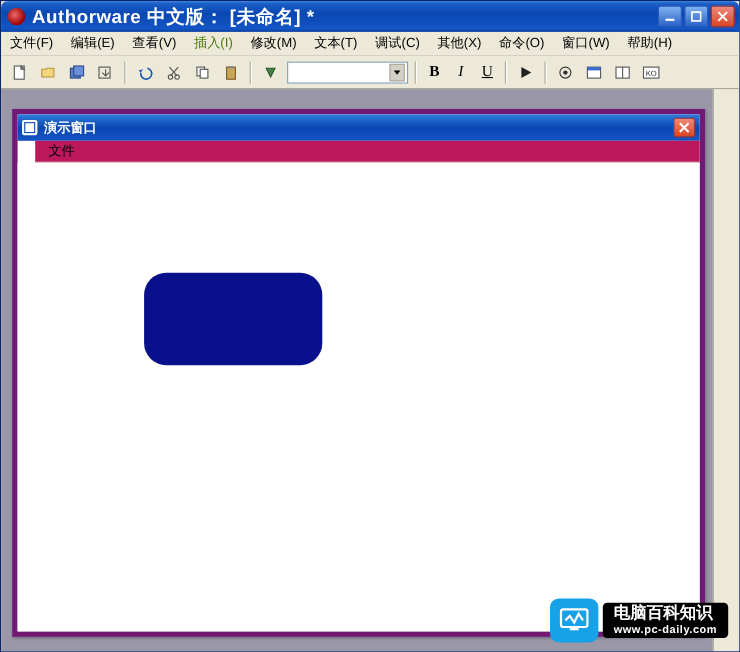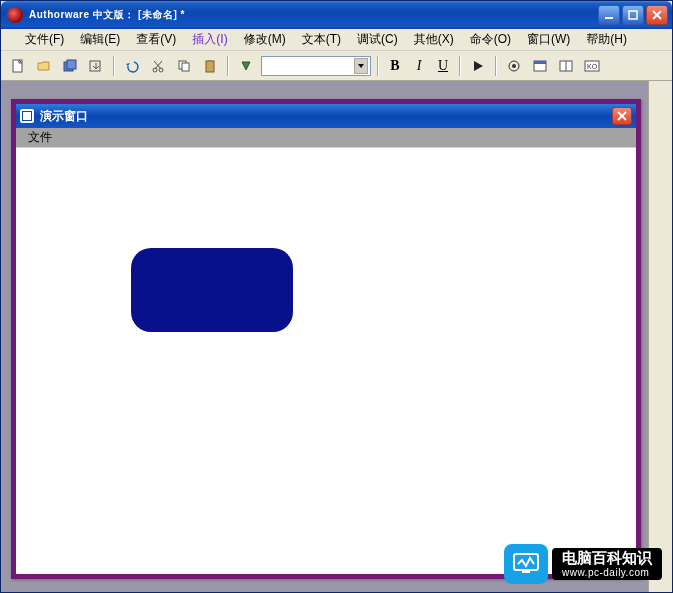--- a/index.html
+++ b/index.html
@@ -4,31 +4,31 @@
 <style>
 * { margin: 0; padding: 0; box-sizing: border-box; font-family: "Microsoft YaHei", SimSun, Arial, sans-serif; }
 body { width: 673px; height: 593px; background: #fff; overflow: hidden; position: relative; }
 
 
 .mainwin { width: 673px; height: 593px; background: #ece9d8; border: 1px solid #0a246a; display: flex; flex-direction: column; }
 
 
 .titlebar { height: 28px; background: linear-gradient(to bottom, #3b84e0 0%, #1c5fc5 8%, #0a47b3 40%, #1255c4 90%, #0b3fa0 100%); display: flex; align-items: center; padding: 0 4px; color: #fff; border-top-left-radius: 6px; border-top-right-radius: 6px; }
 .titlebar .appicon { width: 16px; height: 16px; background: radial-gradient(circle at 40% 40%, #e66 0%, #900 70%); border-radius: 50%; margin: 0 6px 0 2px; }
-.titlebar .title { flex: 1; font-size: 10px; font-weight: bold; letter-spacing: 0.5px; }
+.titlebar .title { flex: 1; font-size: 17px; font-weight: bold; letter-spacing: 0.5px; }
 .titlebar .winbtns { display: flex; gap: 2px; }
 .winbtn { width: 22px; height: 20px; border-radius: 3px; display: flex; align-items: center; justify-content: center; font-size: 11px; font-weight: bold; color: #fff; cursor: pointer; }
 .winbtn.min, .winbtn.max { background: linear-gradient(to bottom, #7fb2f0, #2a61c8); border: 1px solid #2a5bb7; }
 .winbtn.close { background: linear-gradient(to bottom, #f08a7a, #d84522); border: 1px solid #a33; }
 .winbtn svg { width: 10px; height: 10px; }
 
 
-.menubar { height: 22px; background: #ece9d8; display: flex; align-items: center; padding: 0 16px; font-size: 12px; color: #000; border-bottom: 1px solid #d4d0c8; }
+.menubar { height: 22px; background: #ece9d8; display: flex; align-items: center; padding: 0 0; font-size: 12px; color: #000; border-bottom: 1px solid #d4d0c8; }
 .menubar .mitem { padding: 2px 8px; cursor: pointer; }
-.menubar .mitem.disabled { color: #6d28d9; }
+.menubar .mitem.disabled { color: #4d7c0f; }
 
 
 .toolbar { height: 30px; background: #ece9d8; display: flex; align-items: center; padding: 2px 6px; gap: 4px; border-bottom: 1px solid #aca899; }
 .tbtn { width: 22px; height: 22px; display: flex; align-items: center; justify-content: center; cursor: pointer; border: 1px solid transparent; }
 .tbtn svg { width: 16px; height: 16px; }
 .tsep { width: 2px; height: 20px; border-left: 1px solid #aca899; border-right: 1px solid #fff; margin: 0 2px; }
 .fontbox { width: 110px; height: 20px; background: #fff; border: 1px solid #7f9db9; display: flex; align-items: center; justify-content: flex-end; padding-right: 2px; }
 .fontbox .dd { width: 14px; height: 16px; background: #d4d0c8; border: 1px solid #aca899; display: flex; align-items: center; justify-content: center; }
 .btn-bold, .btn-italic, .btn-underline { width: 20px; text-align: center; font-family: "Times New Roman", serif; font-size: 14px; cursor: pointer; }
 .btn-bold { font-weight: bold; }
@@ -38,36 +38,36 @@
 
 .workarea { flex: 1; background: #9a98a8; position: relative; overflow: hidden; }
 
 
 .demowin { position: absolute; left: 10px; top: 18px; width: 630px; height: 480px; border: 5px solid #701a75; background: #fff; display: flex; flex-direction: column; box-shadow: 1px 1px 3px rgba(0,0,0,.3); }
 .demowin .dtitle { height: 24px; background: linear-gradient(to bottom, #2d7ddc 0%, #0a47b3 50%, #1255c4 100%); display: flex; align-items: center; color: #fff; font-size: 12px; font-weight: bold; padding: 0 4px; }
 .demowin .dtitle .dicon { width: 14px; height: 14px; background: #fff; border-radius: 2px; margin-right: 6px; display: flex; align-items: center; justify-content: center; }
 .demowin .dtitle .dicon:after { content: ""; width: 8px; height: 8px; border: 1px solid #0a47b3; }
 .demowin .dtitle .spacer { flex: 1; }
 .demowin .dtitle .dclose { width: 20px; height: 18px; background: linear-gradient(to bottom, #f08a7a, #d84522); border: 1px solid #a33; border-radius: 3px; display: flex; align-items: center; justify-content: center; cursor: pointer; }
-.demowin .dmenubar { height: 20px; background: #a3a3a3; border-bottom: 1px solid #d4d0c8; display: flex; align-items: center; font-size: 12px; padding: 0 6px; }
+.demowin .dmenubar { height: 20px; background: #be185d; border-bottom: 1px solid #d4d0c8; display: flex; align-items: center; font-size: 12px; padding: 0 6px; margin-left: 16px; }
 .demowin .dmitem { padding: 1px 6px; cursor: pointer; }
 .demowin .canvas { flex: 1; background: #fff; position: relative; }
 
 
 .shape { position: absolute; left: 115px; top: 100px; width: 162px; height: 84px; background: #08108c; border-radius: 20px; }
 
 
 .sidepanel { position: absolute; right: 0; top: 0; bottom: 0; width: 24px; background: #ece9d8; border-left: 1px solid #aca899; }
 
 
 .watermark { position: absolute; right: 10px; bottom: 8px; height: 40px; display: flex; align-items: center; font-family: Arial, sans-serif; pointer-events: none; }
 .watermark .wicon { width: 44px; height: 40px; background: #17a1e6; border-radius: 8px; display: flex; align-items: center; justify-content: center; margin-right: 4px; }
 .watermark .wicon svg { width: 28px; height: 24px; }
 .watermark .wtext { background: #000000; color: #fff; padding: 2px 10px; border-radius: 4px; font-size: 15px; font-weight: bold; line-height: 1.1; }
-.watermark .wtext small { display: block; font-size: 10px; font-weight: normal; letter-spacing: 0.5px; }
+.watermark .wtext small { display: block; font-size: 10px; font-weight: bold; letter-spacing: 0.5px; }
 </style>
 </head>
 <body>
 
 <div class="mainwin">
 
   <div class="titlebar">
     <div class="appicon"></div>
     <div class="title">Authorware 中文版： [未命名]  *</div>
     <div class="winbtns">

